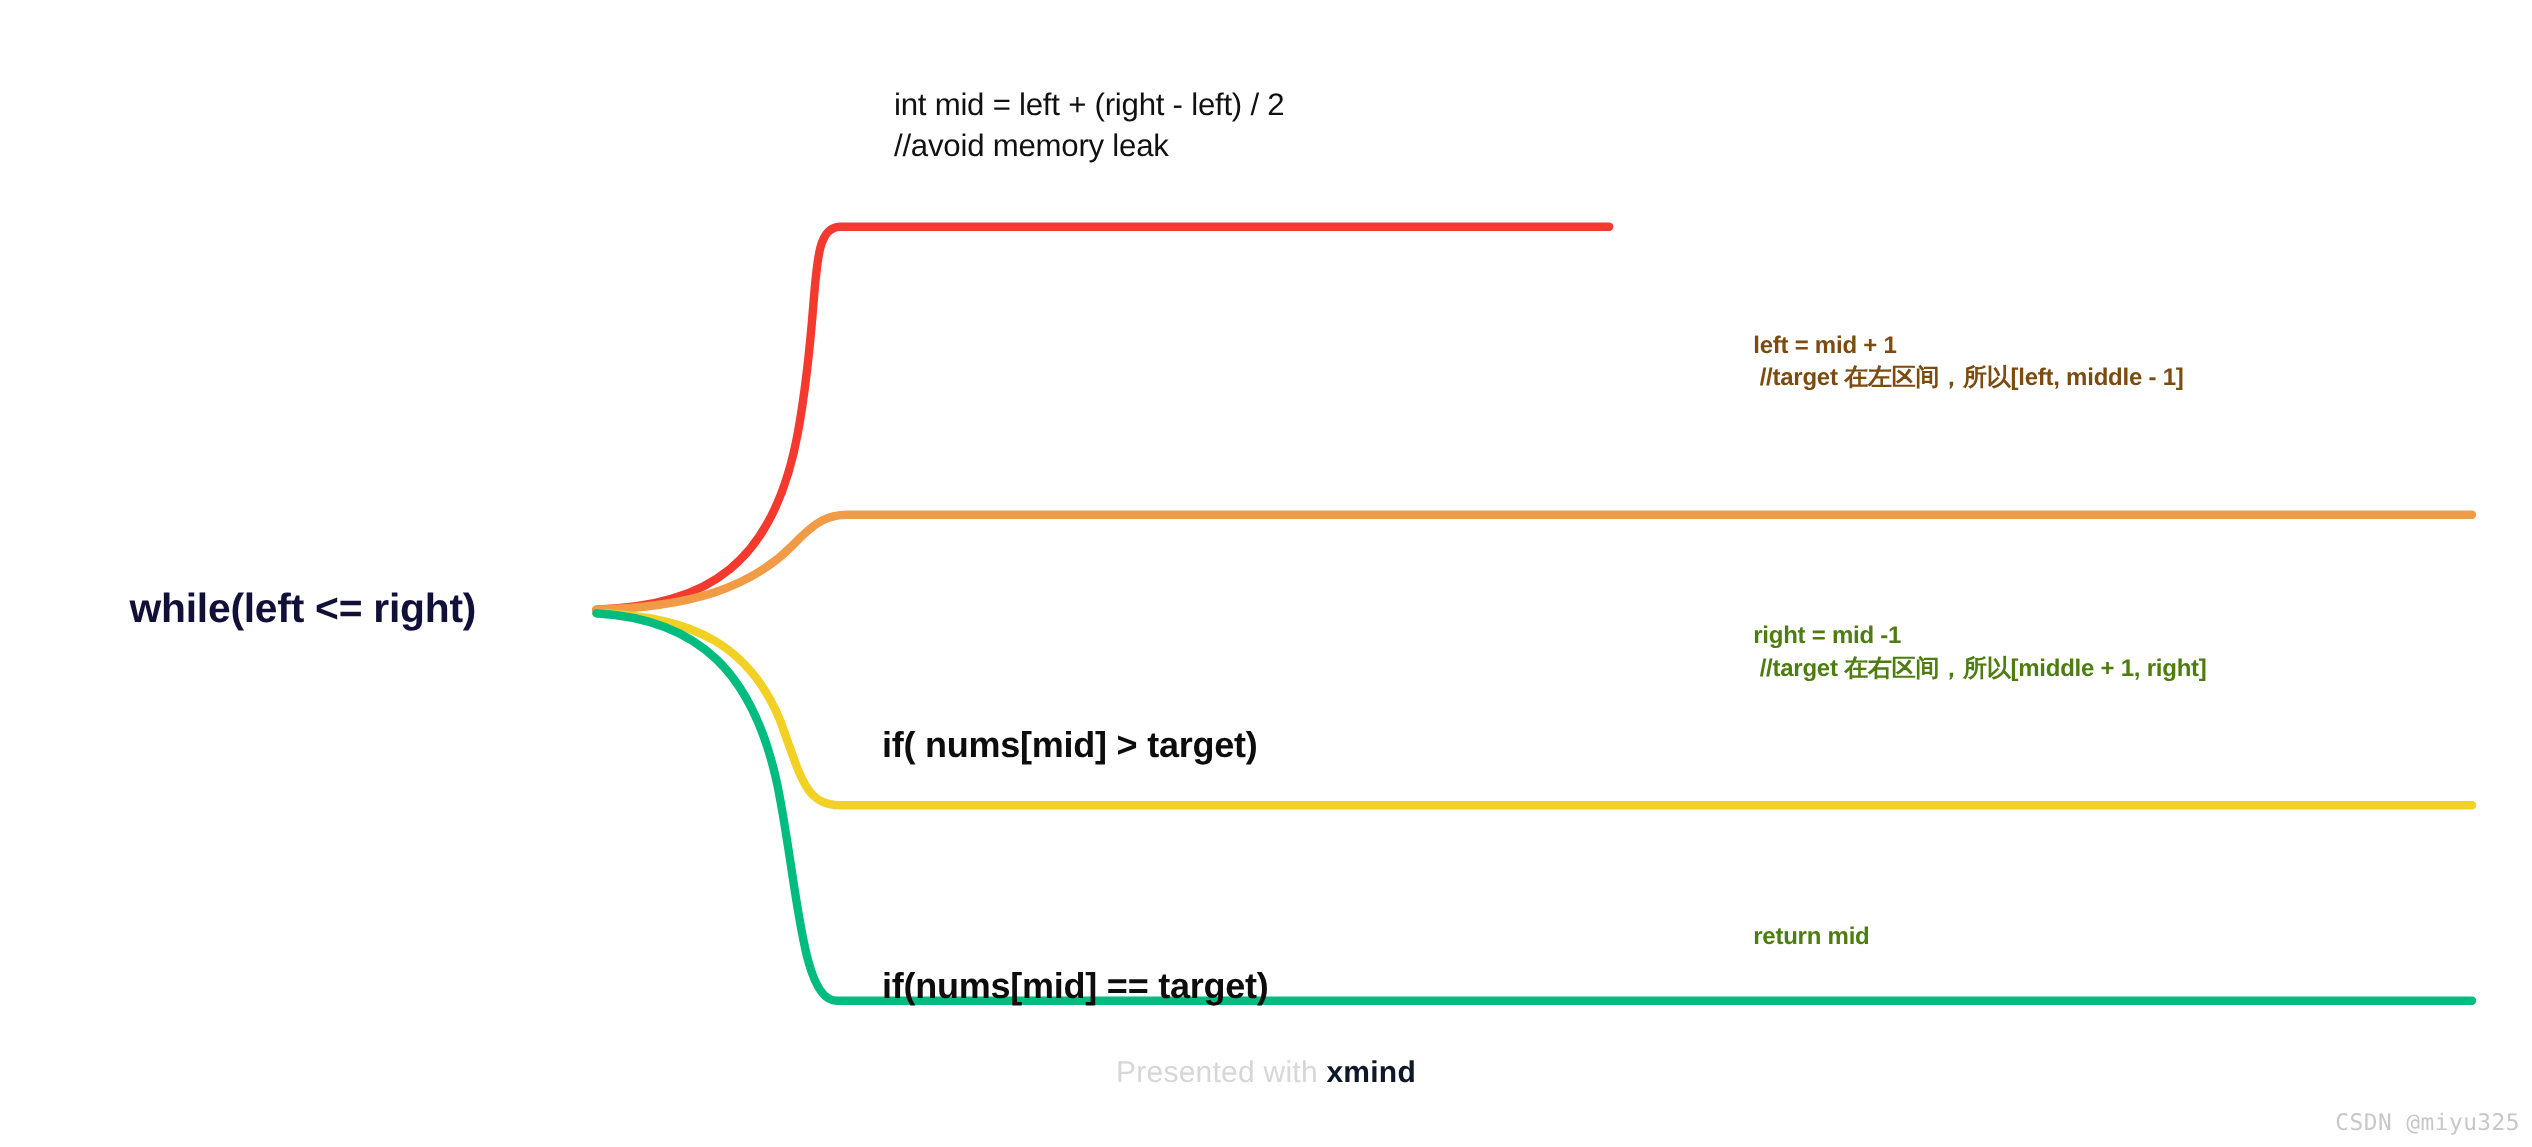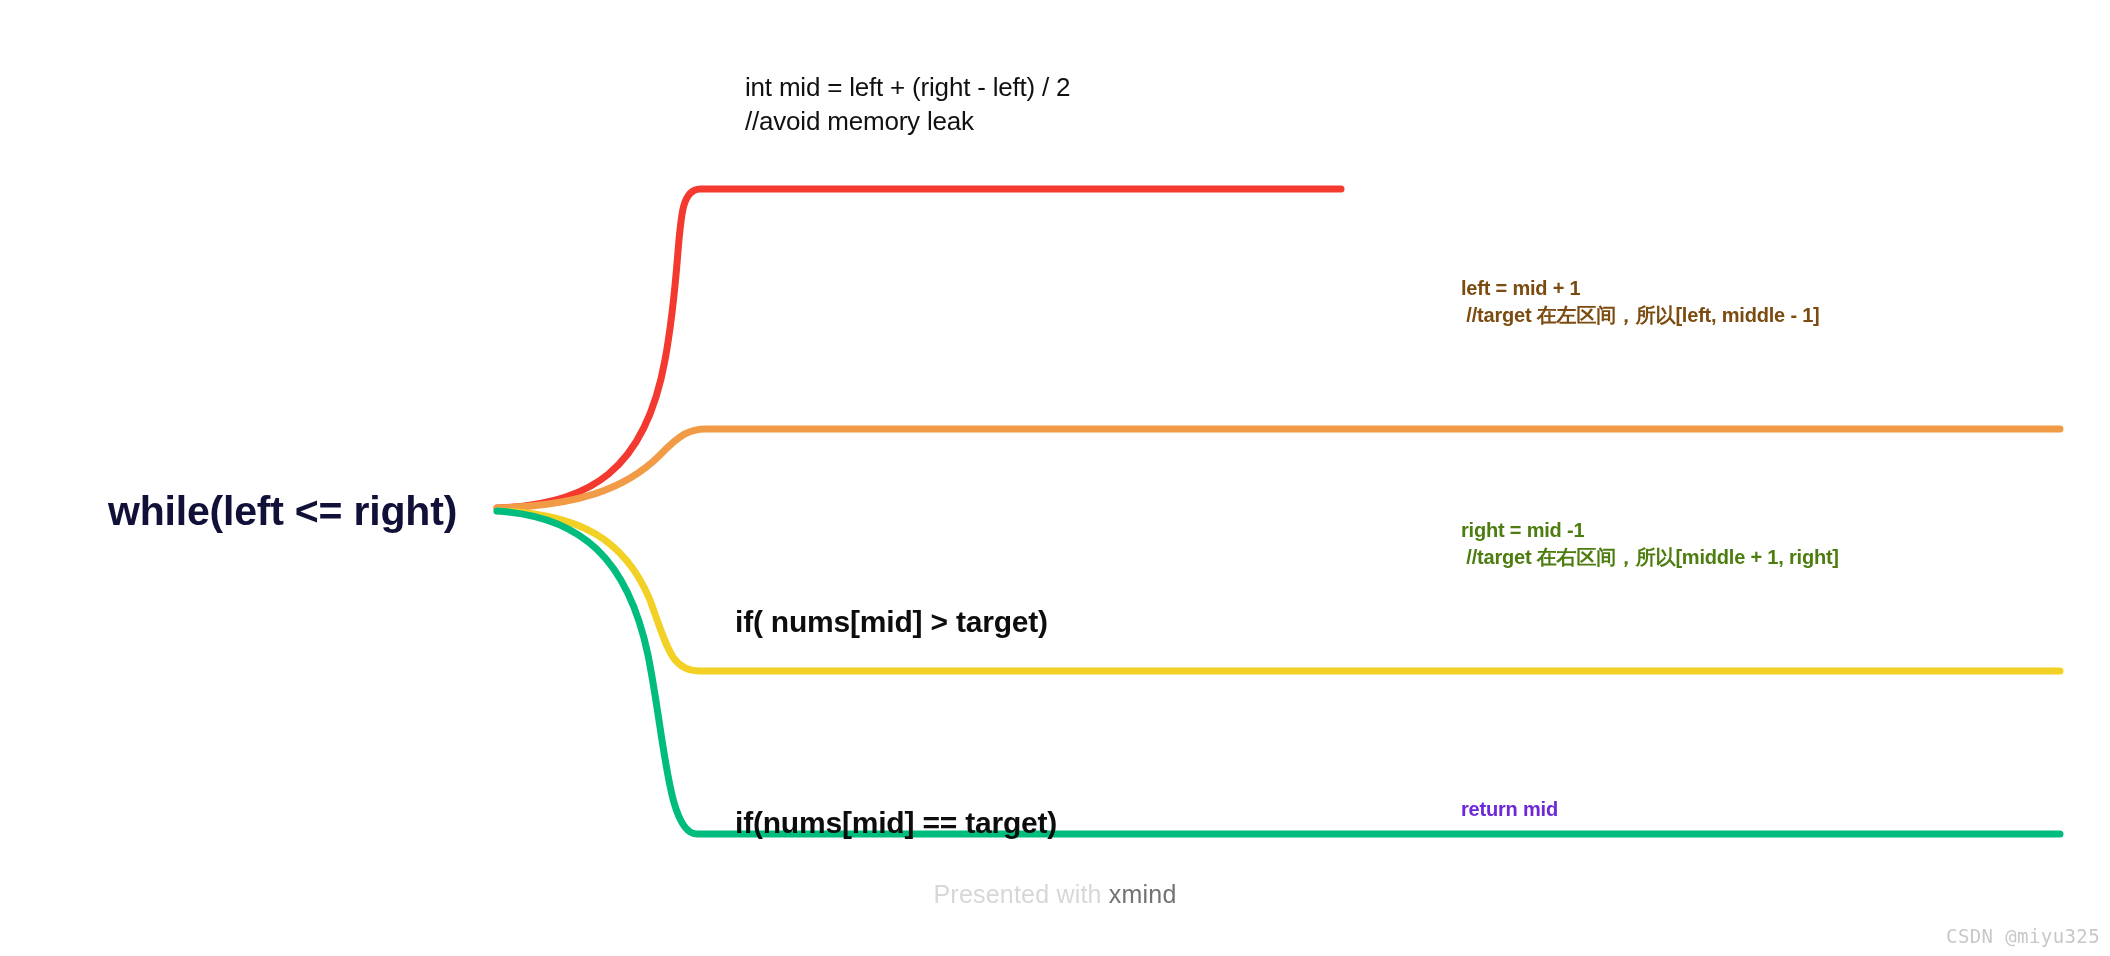--- a/index.html
+++ b/index.html
@@ -30,21 +30,21 @@
     position: absolute;
     white-space: pre;
     line-height: 1.30;
     letter-spacing: -0.2px;
   }
 
   
   .root-node {
     left: 108px;
     top: 485px;
-    font-size: 41px;
+    font-size: 34px;
     font-weight: bold;
     color: #101038;
   }
 
   
   .branch-label {
     font-size: 30px;
     font-weight: bold;
     color: #0d0d0d;
   }
@@ -77,38 +77,37 @@
   .note-right {
     left: 1461px;
     top: 517px;
     width: 600px;
     color: #4d7c0f;
   }
   .note-return {
     left: 1461px;
     top: 768px;
     width: 520px;
-    color: #6d28d9;
-    margin-top: 28px;
+    color: #4d7c0f;
   }
 
   
   .xmind-footer {
     position: absolute;
     left: 0;
     top: 880px;
     width: 2110px;
     text-align: center;
     font-size: 25px;
     color: #d7d7d7;
     letter-spacing: 0.2px;
   }
   .xmind-footer .brand {
-    font-weight: normal;
-    color: #737373;
+    font-weight: bold;
+    color: #0f172a;
   }
   .csdn-watermark {
     position: absolute;
     right: 10px;
     top: 925px;
     font-size: 19px;
     color: #c8c8c8;
     font-family: "DejaVu Sans Mono", monospace;
     letter-spacing: 0.4px;
   }

